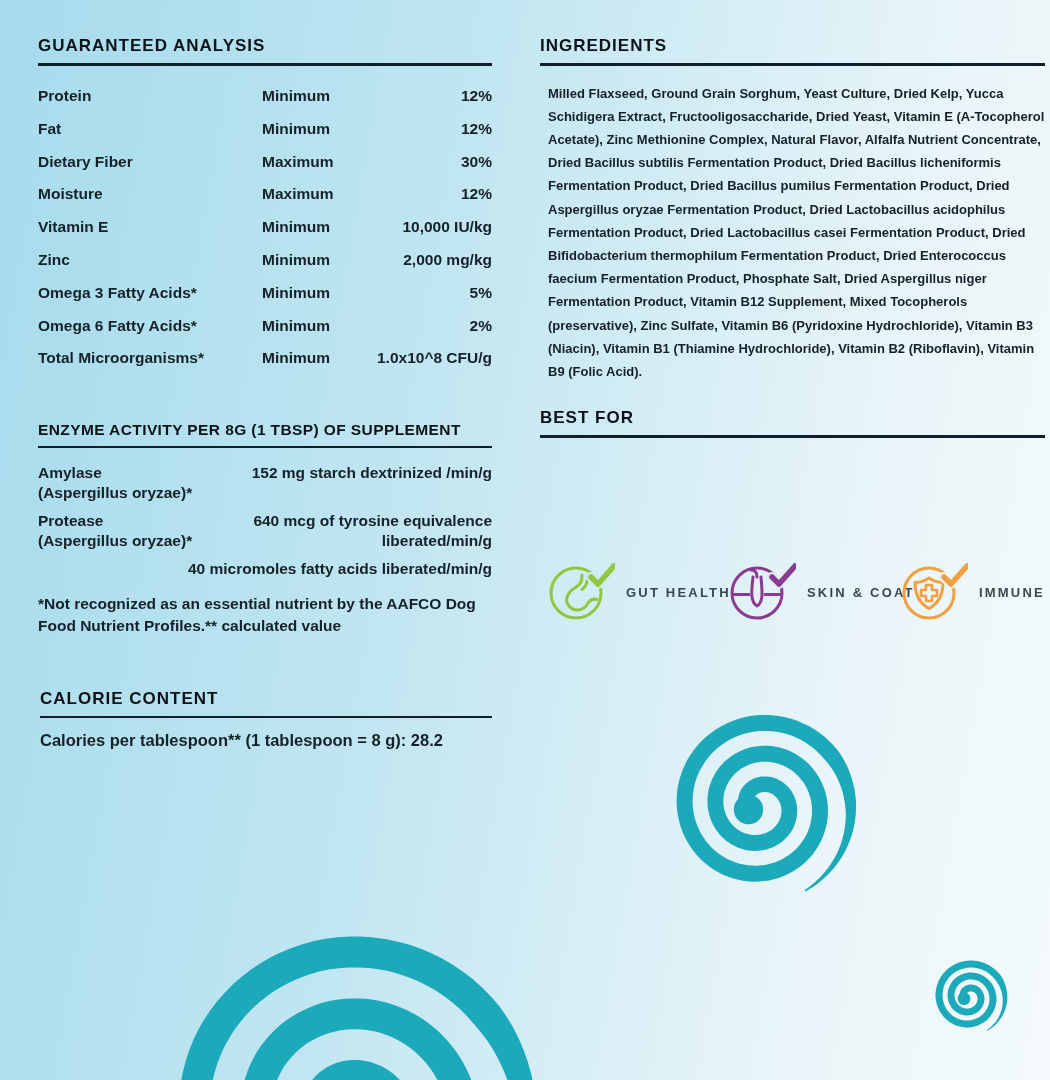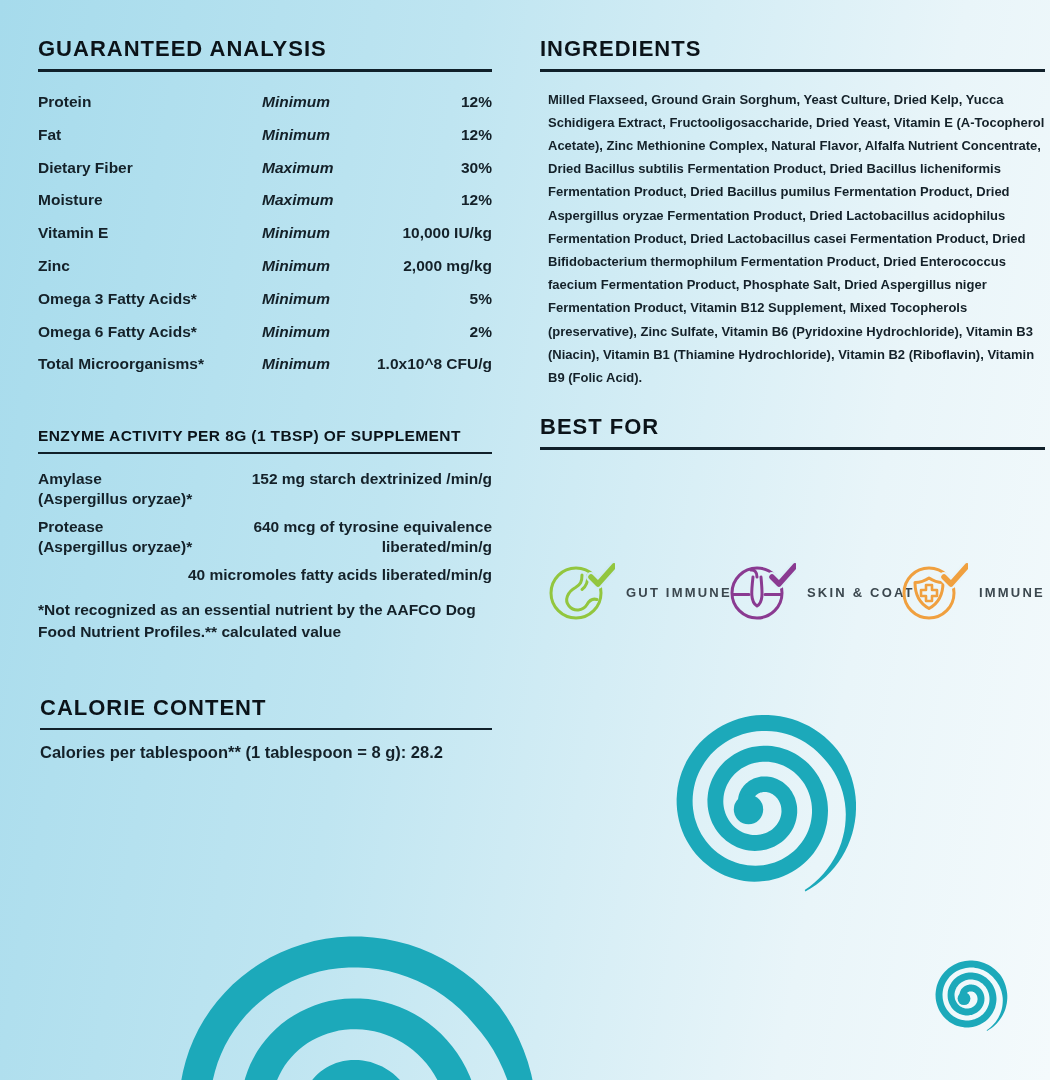--- a/index.html
+++ b/index.html
@@ -5,30 +5,30 @@
   html,body{margin:0;padding:0;background:#dfeef4;}
   #page{
     position:relative;width:1050px;height:1080px;overflow:hidden;
     background:linear-gradient(100deg,#a6dbec 0%,#bfe5f1 38%,#e9f5f9 78%,#f4fafc 100%);
     font-family:"Liberation Sans","DejaVu Sans",sans-serif;
     color:#142129;
   }
   .col-left{position:absolute;left:38px;top:36px;width:454px;}
   .col-right{position:absolute;left:540px;top:36px;width:505px;}
   .sec-title{
-    font-size:22px;font-weight:700;letter-spacing:1px;color:#0b1319;
+    font-size:17px;font-weight:700;letter-spacing:1px;color:#0b1319;
     margin:0;white-space:nowrap;
   }
   .sec-title.small{font-size:15.5px;letter-spacing:0.4px;}
   .rule{height:2.6px;background:#10202a;margin-top:7px;border:0;}
   
   .ga-rows{margin-top:14px;}
   .ga-row{display:flex;align-items:center;height:32.8px;font-size:15.5px;font-weight:700;}
   .ga-nutrient{flex:0 0 224px;}
-  .ga-basis{flex:0 0 auto;font-style:italic;}
+  .ga-basis{flex:0 0 auto;}
   .ga-value{margin-left:auto;text-align:left;}
   .ga-note{margin:12px 0 0 0;font-size:16.5px;font-weight:700;line-height:27px;width:455px;}
   
   .enzyme-block{margin-top:46px;}
   .enz-rows{margin-top:15px;}
   .enz-row{display:flex;margin-bottom:9px;font-size:15.5px;font-weight:700;line-height:19.5px;}
   .enz-left{flex:0 0 205px;}
   .enz-value{flex:1;text-align:right;}
   .footnote{margin:14px 0 0 0;font-size:15.5px;font-weight:700;line-height:22.5px;}
   
@@ -161,21 +161,21 @@
   <div class="badge" style="left:549px">
     <svg width="66" height="64" viewBox="-30 -33 66 64">
       <g fill="none" stroke="#92c63e" stroke-width="3" stroke-linecap="round" stroke-linejoin="round">
         <circle cx="-3" cy="0" r="25"></circle>
         <path d="M 3 -18 C 3 -11 1.5 -8.5 -3.5 -5.5 C -11.5 -1 -15 7 -10 13 C -5 19 4 18 8 11.5 C 10.5 7 14.5 5.5 18 6.5"></path>
         <path d="M 9 -18 C 9 -12 8 -7 3 -3.5"></path>
       </g>
       <path d="M 12 -16 L 19 -9 L 35 -27" fill="none" stroke="#cfeaf3" stroke-width="10" stroke-linecap="round" stroke-linejoin="round"></path>
       <path d="M 12 -16 L 19 -9 L 35 -27" fill="none" stroke="#92c63e" stroke-width="5.5" stroke-linecap="round" stroke-linejoin="round"></path>
     </svg>
-    <span class="badge-label">GUT IMMUNE</span>
+    <span class="badge-label">GUT HEALTH</span>
   </div>
 
   <div class="badge" style="left:730px">
     <svg width="66" height="64" viewBox="-30 -33 66 64">
       <g fill="none" stroke="#8a3a91" stroke-width="3" stroke-linecap="round" stroke-linejoin="round">
         <circle cx="-3" cy="0" r="25"></circle>
         <path d="M -27.5 1.5 L -11 1.5 M 5 1.5 L 21.5 1.5"></path>
         <path d="M -7 -16 C -8.5 -3 -10 9 -3 13 C 4 9 2 -3 1 -16"></path>
         <path d="M -3 -16 C -3 -21 -5.5 -23.5 -9 -23"></path>
       </g>

